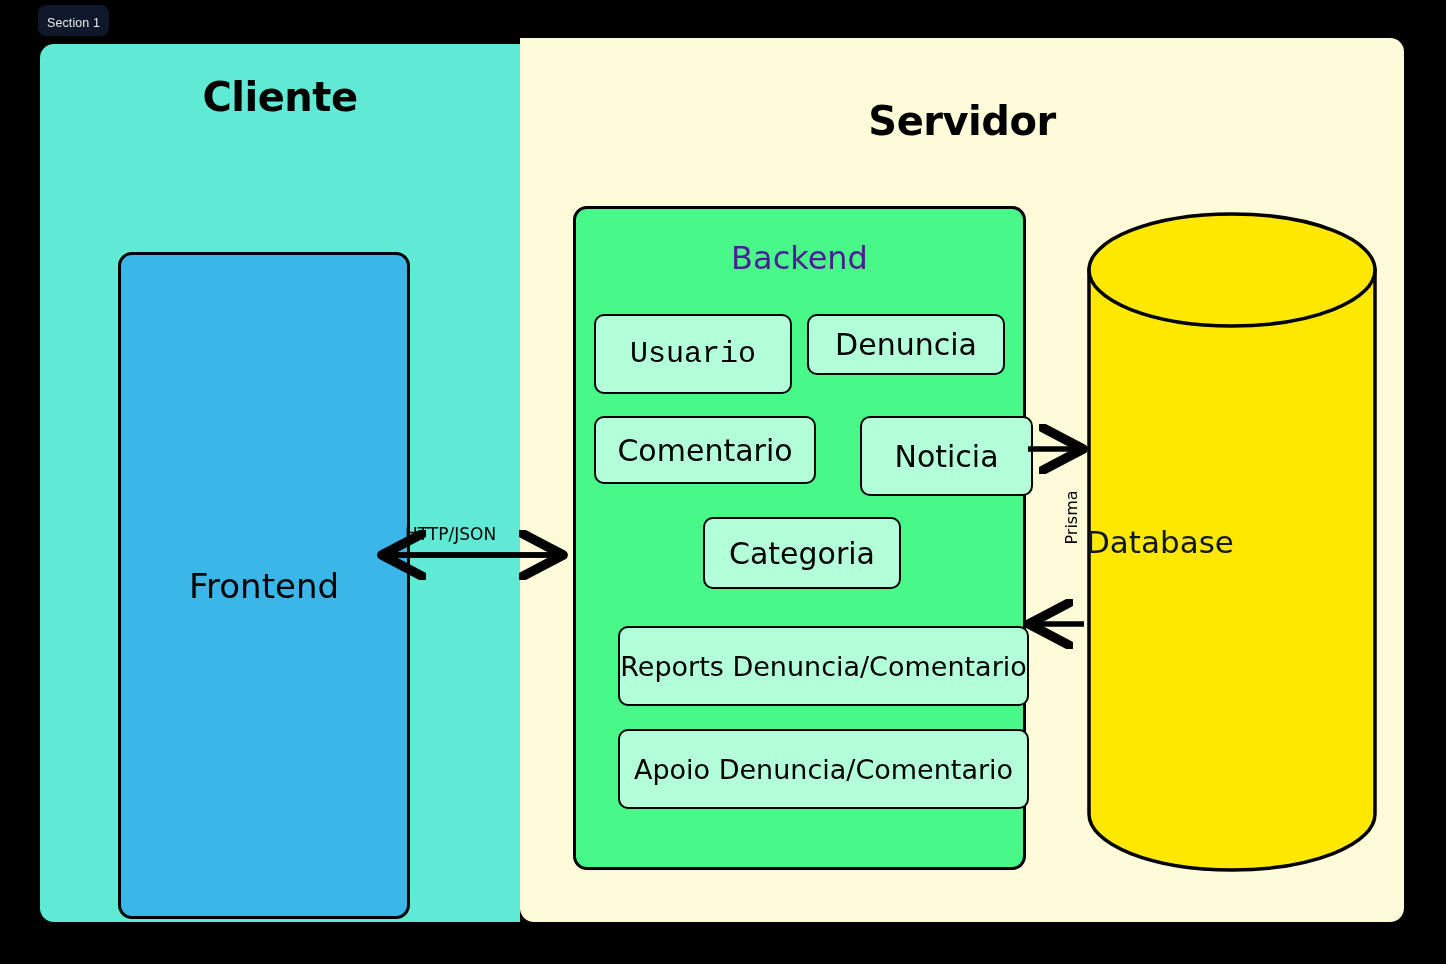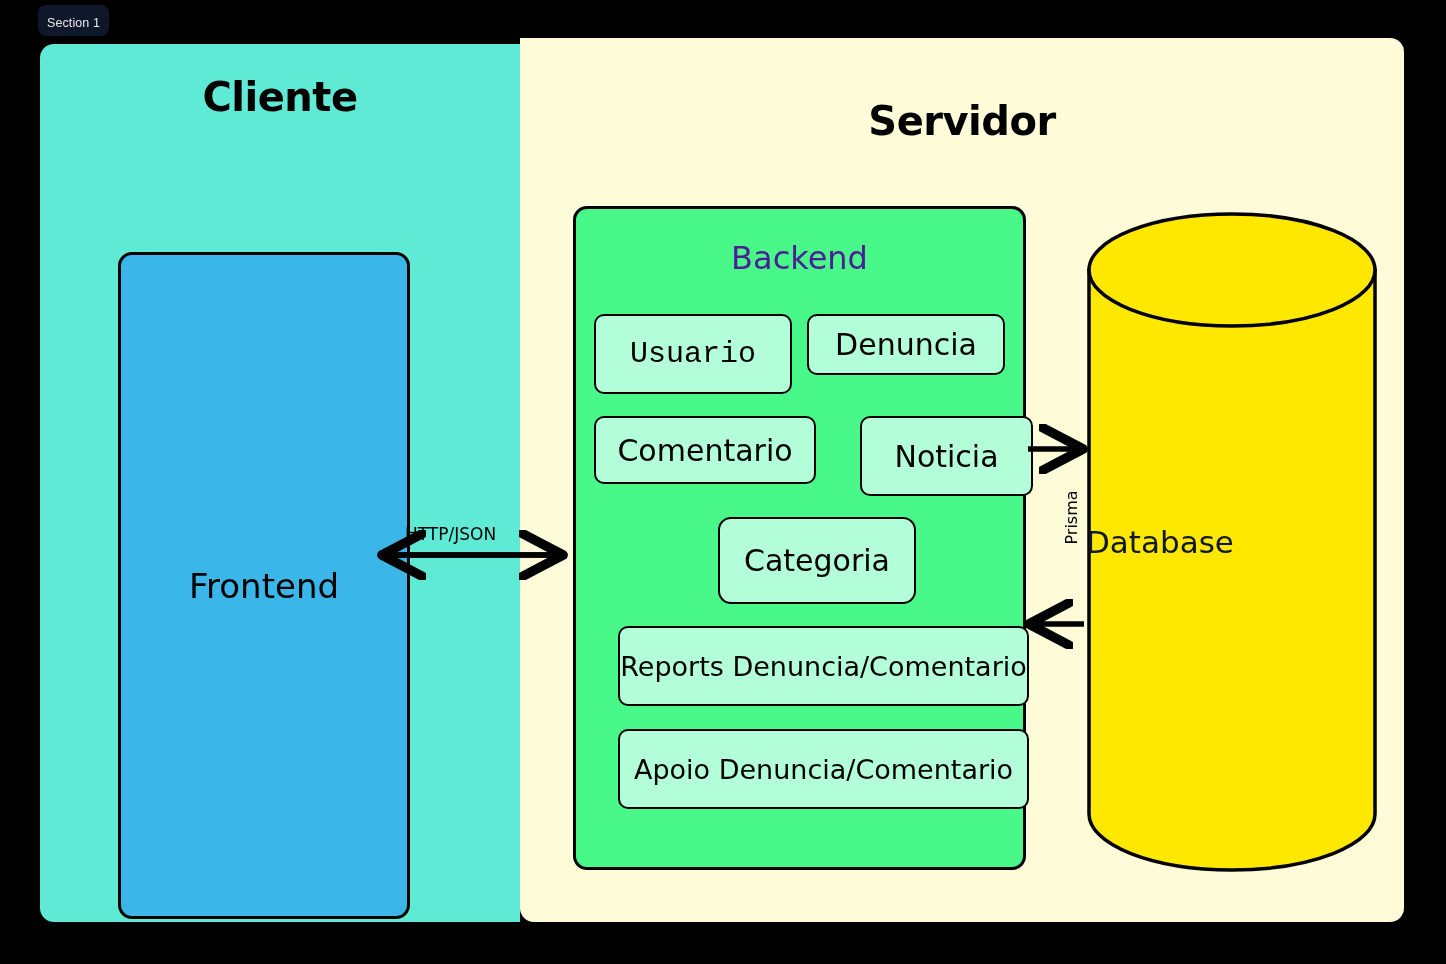--- a/index.html
+++ b/index.html
@@ -134,21 +134,21 @@
     justify-content: center;
     color: #000000;
   }
   .entity-lg { font-size: 30px; }
   .entity-sm { font-size: 27px; margin-left: 24px; }
 
   .e-usuario    { left: 18px;  top: 105px; width: 198px; height: 80px; font-family: Liberation Mono, monospace; }
   .e-denuncia   { left: 231px; top: 105px; width: 198px; height: 61px; }
   .e-comentario { left: 18px;  top: 207px; width: 222px; height: 68px; }
   .e-noticia    { left: 256px; top: 207px; width: 173px; height: 80px; margin-left: 28px; }
-  .e-categoria  { left: 142px; top: 308px; width: 198px; height: 87px; border-radius: 13px; }
+  .e-categoria  { left: 127px; top: 308px; width: 198px; height: 72px; }
   .e-reports    { left: 18px;  top: 417px; width: 411px; height: 80px; }
   .e-apoio      { left: 18px;  top: 520px; width: 411px; height: 80px; }
 
   
   .db-wrap {
     position: absolute;
     left: 1086px;
     top: 212px;
     width: 292px;
     height: 660px;

